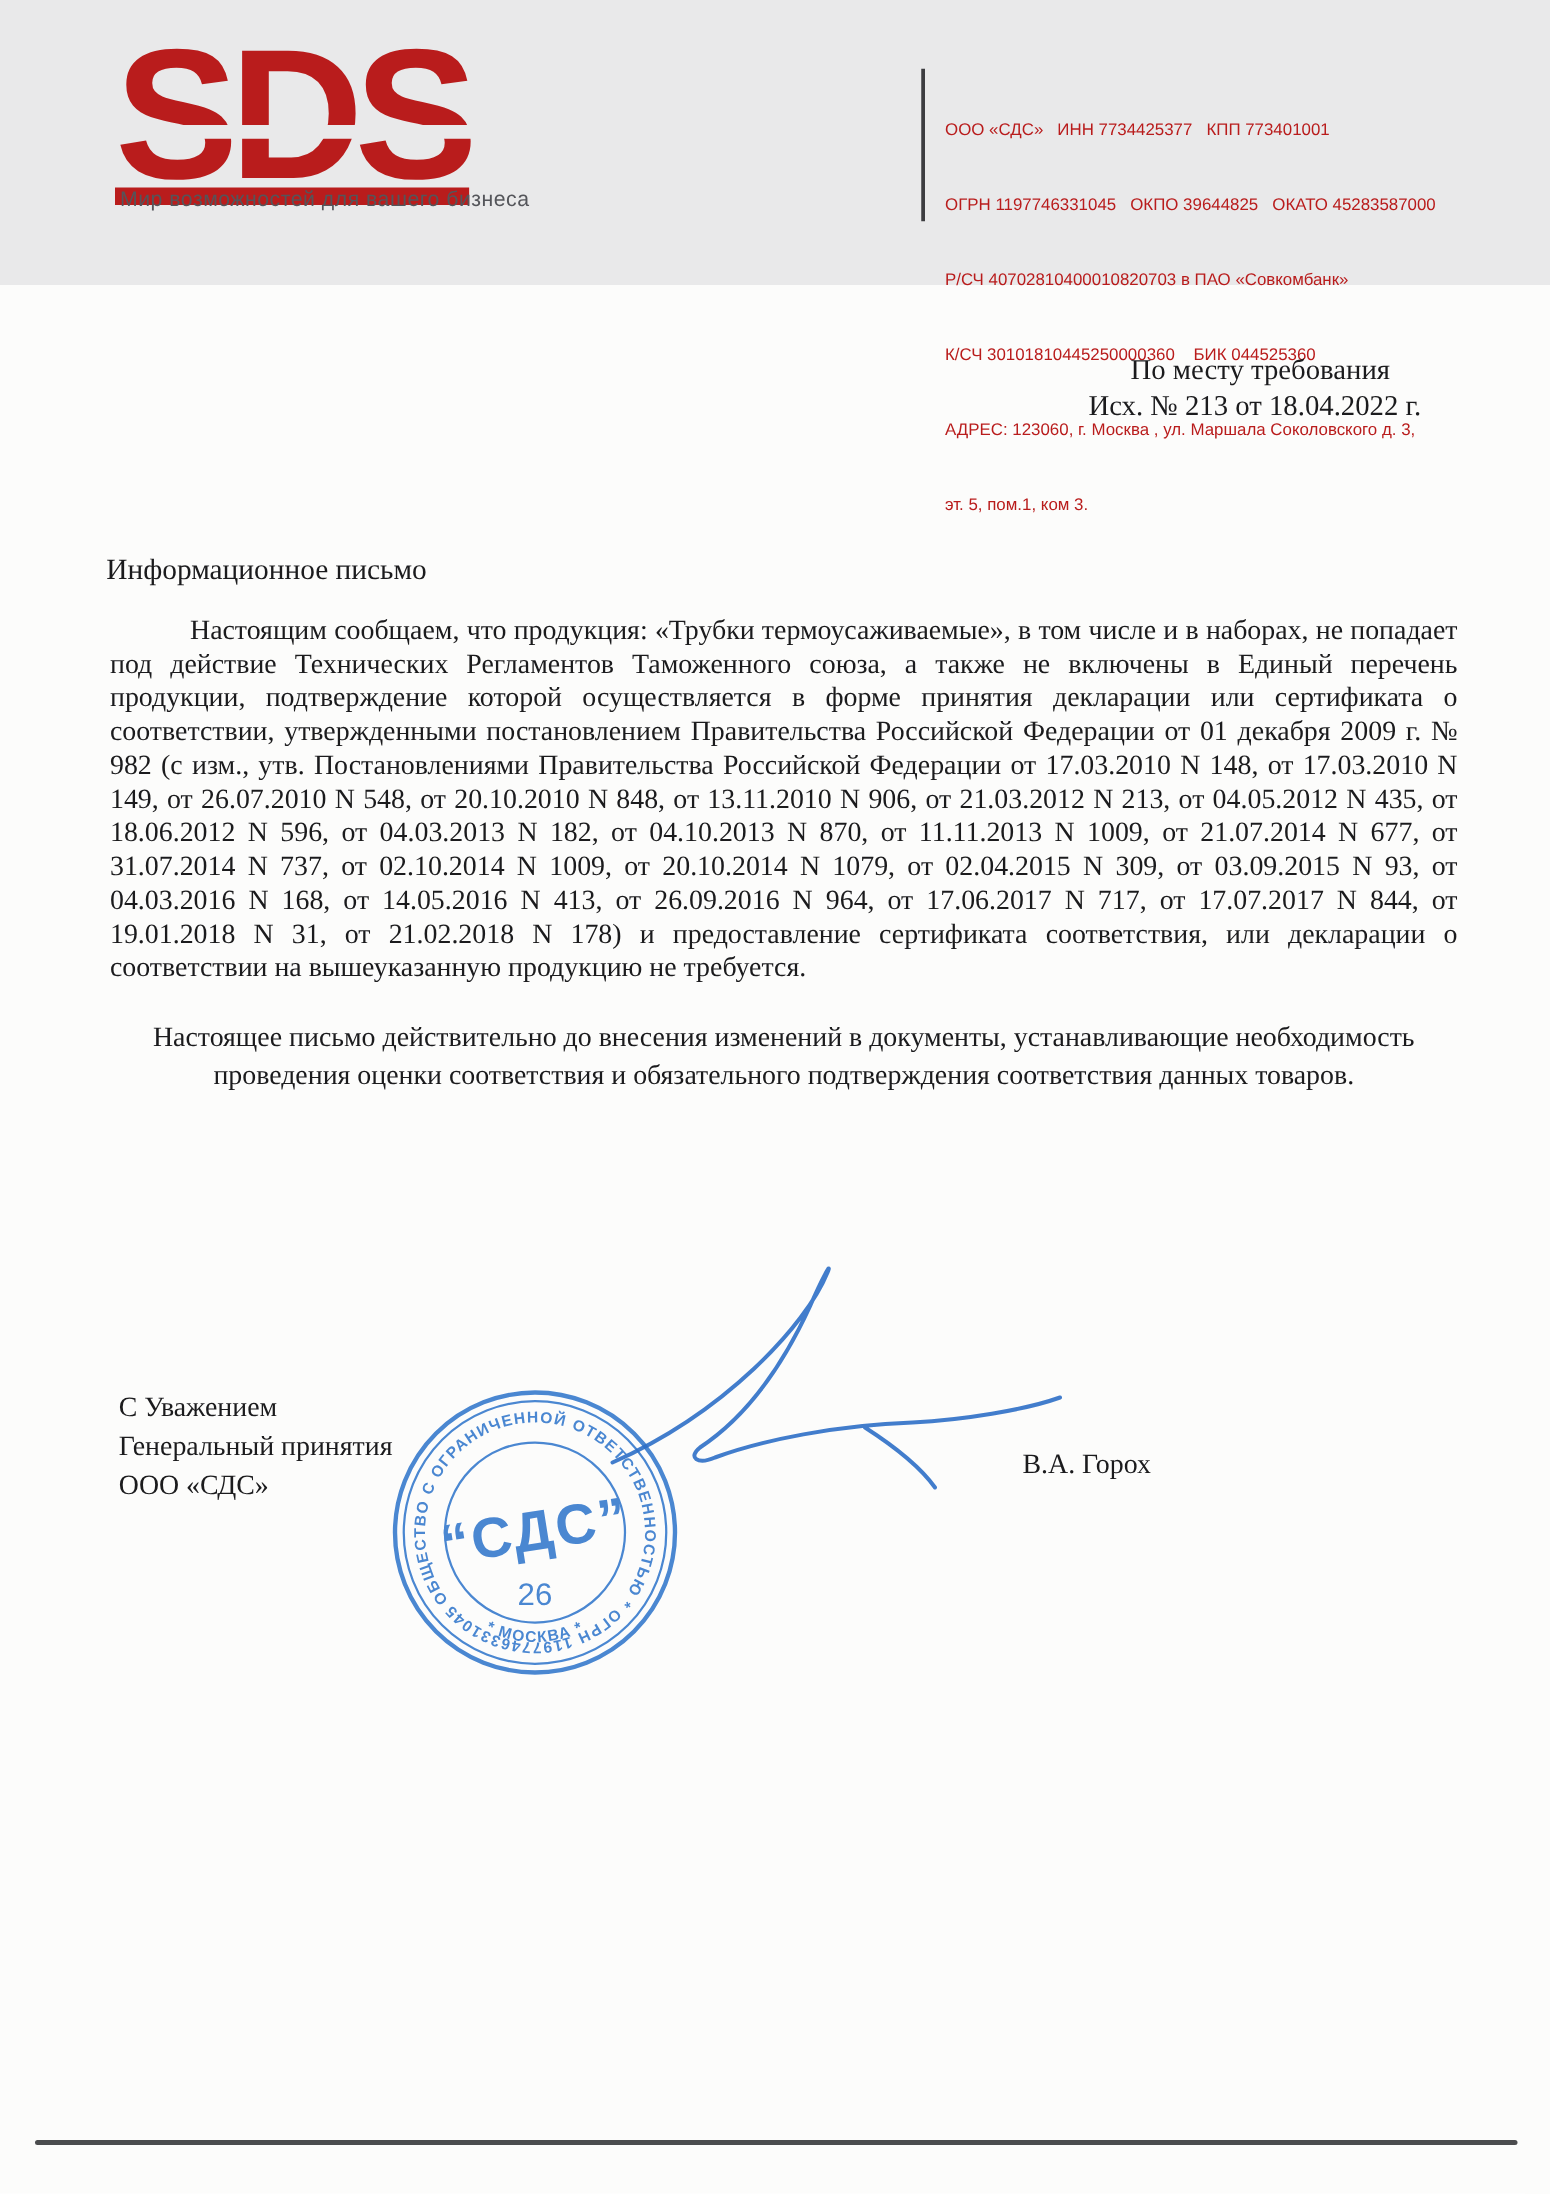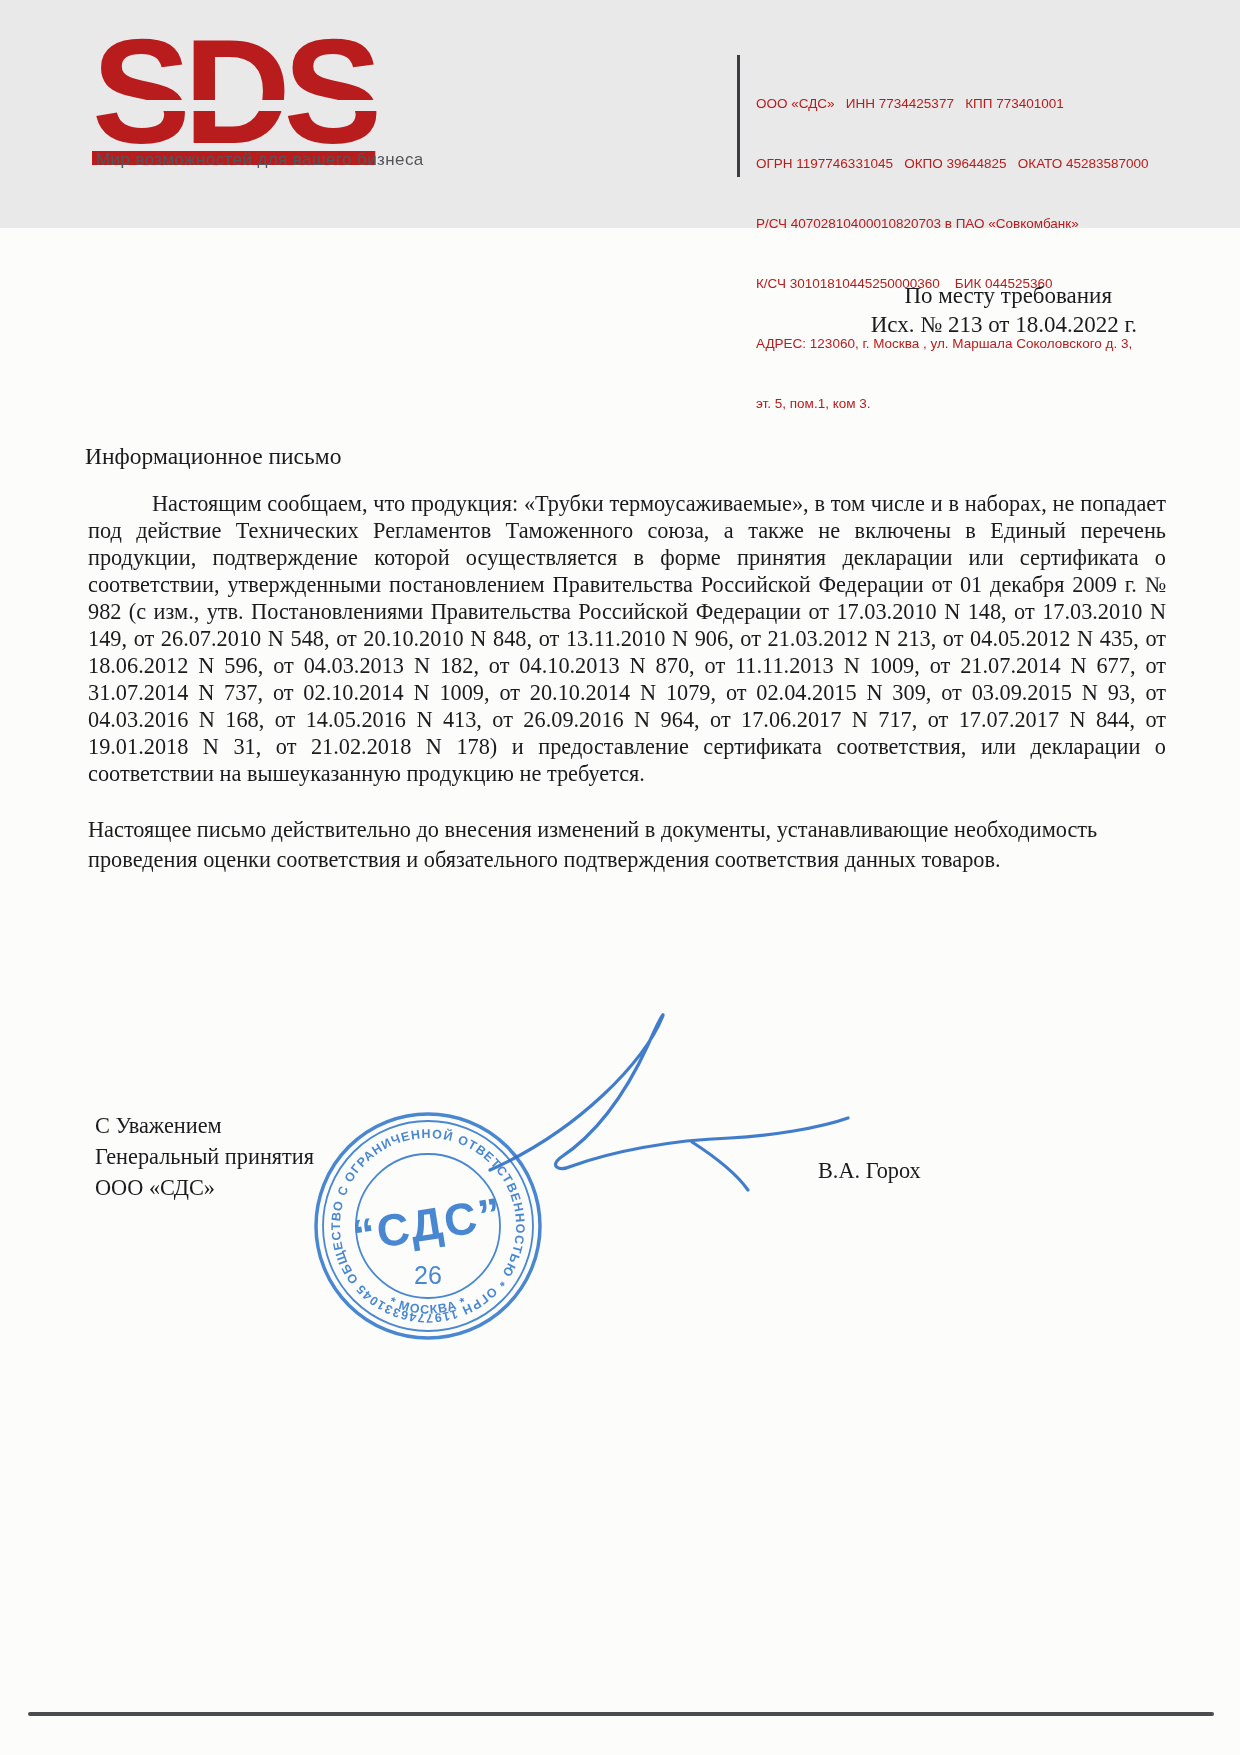--- a/index.html
+++ b/index.html
@@ -30,21 +30,21 @@
     font-size:13.5px;line-height:20px;color:#b91c1c;white-space:pre-wrap;
   }
   
   .recipient{position:absolute;top:283px;right:128px;font-size:23px;}
   .outgoing{position:absolute;top:312px;right:103px;font-size:23px;}
   
   .title{position:absolute;left:85px;top:443px;width:1075px;text-align:left;font-size:23.5px;}
   .body-text{position:absolute;left:88px;top:490px;width:1078px;font-size:22.3px;}
   .body-text p{margin:0;}
   .p1{text-indent:64px;line-height:27px;text-align:justify;}
-  .p2{margin-top:28px !important;line-height:30px;}
+  .p2{margin-top:28px !important;line-height:30px;text-align:center;}
   
   .signoff{position:absolute;left:95px;top:1110px;font-size:22.3px;line-height:31px;}
   .sig-name{position:absolute;left:818px;top:1158px;font-size:22.3px;}
   
   .stamp{position:absolute;left:308px;top:1106px;opacity:0.88;}
   .stamp text{fill:#3277cc;font-family:"Liberation Sans","DejaVu Sans",sans-serif;}
   .ring-text{font-size:12.5px;letter-spacing:1.1px;font-weight:bold;}
   .center-text{font-size:45px;font-weight:bold;letter-spacing:2px;}
   .num-text{font-size:25px;}
   

